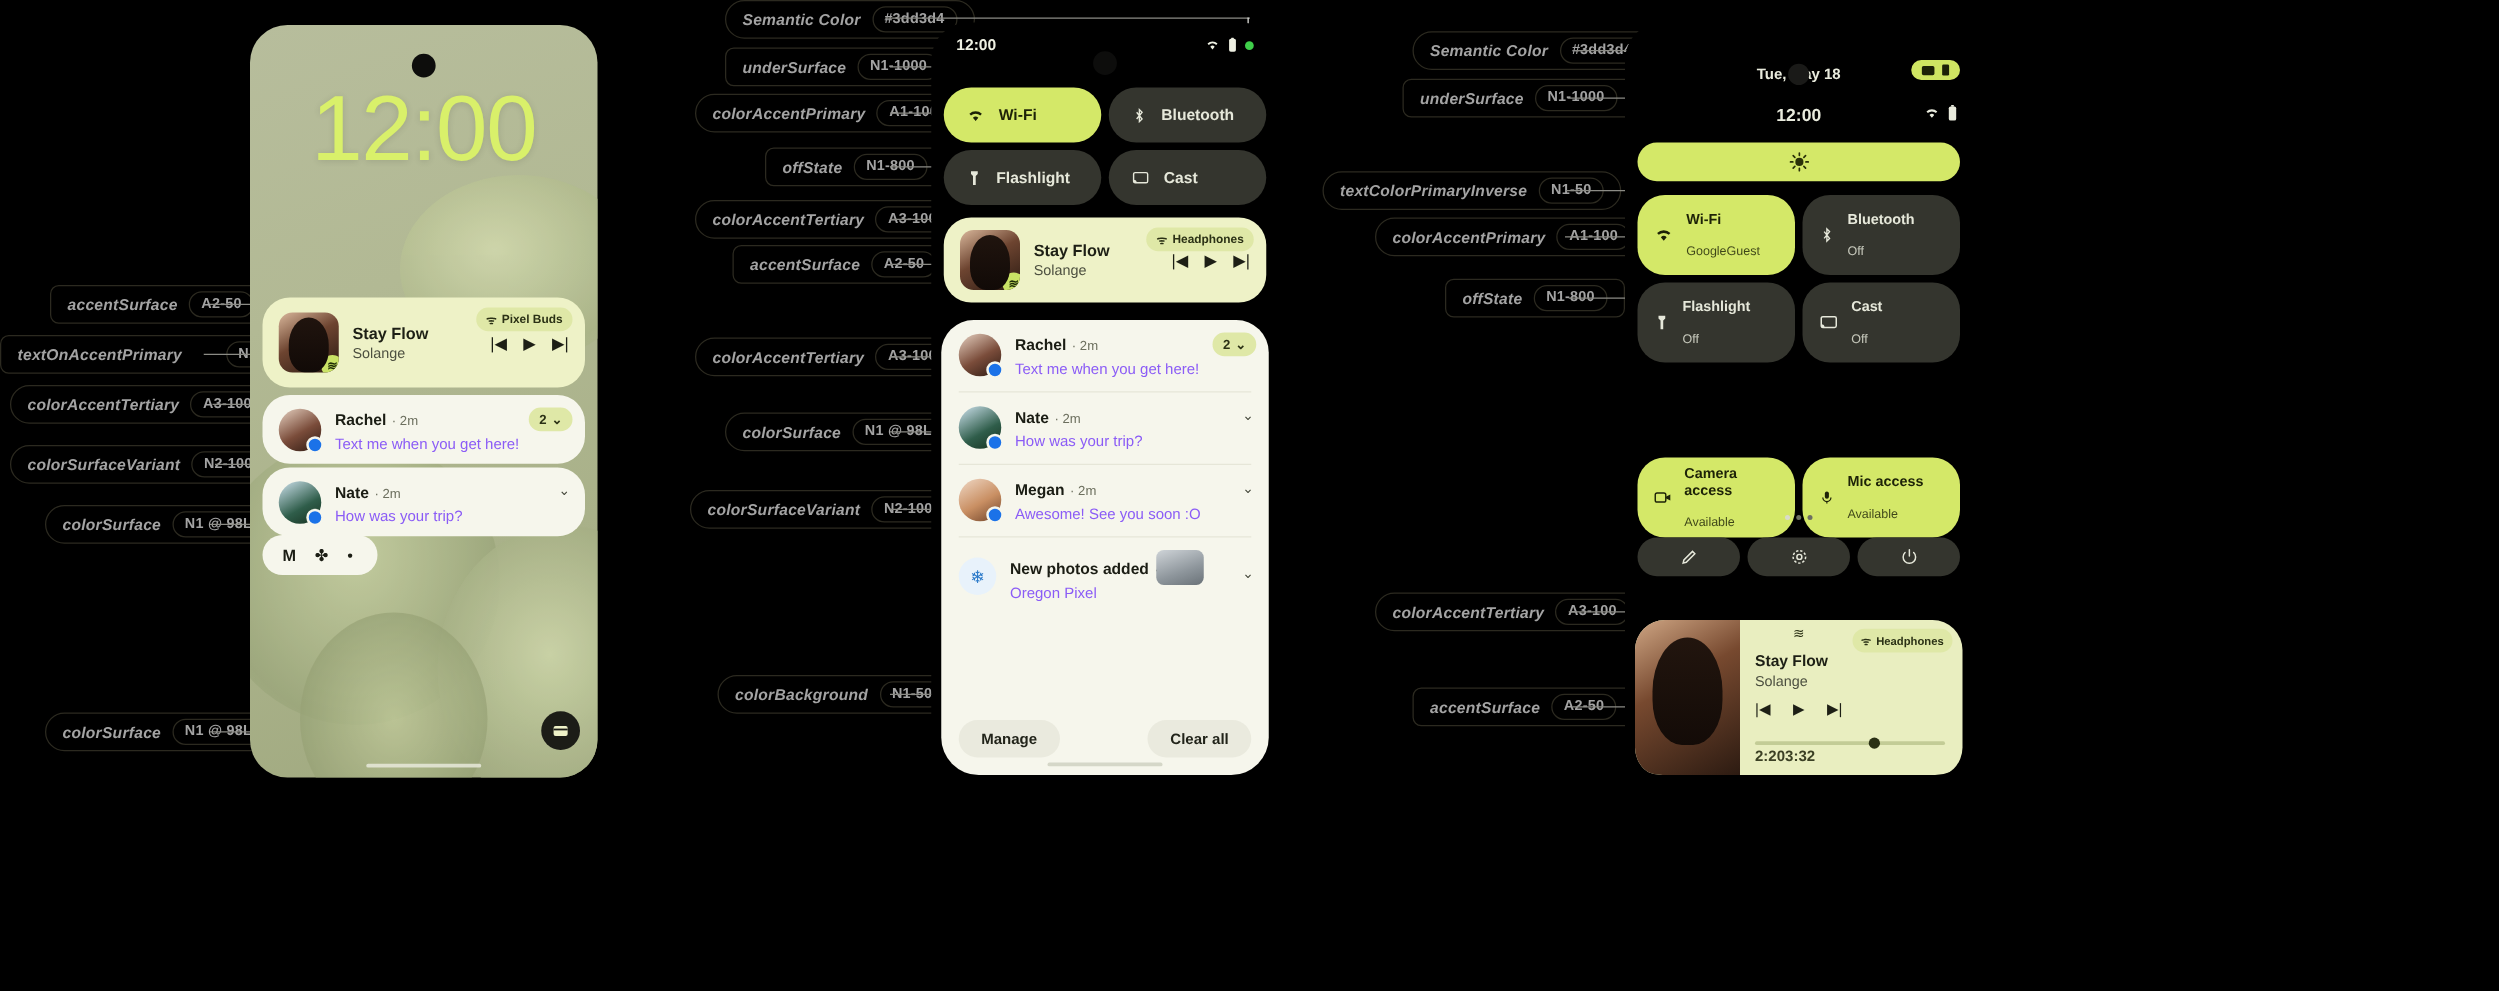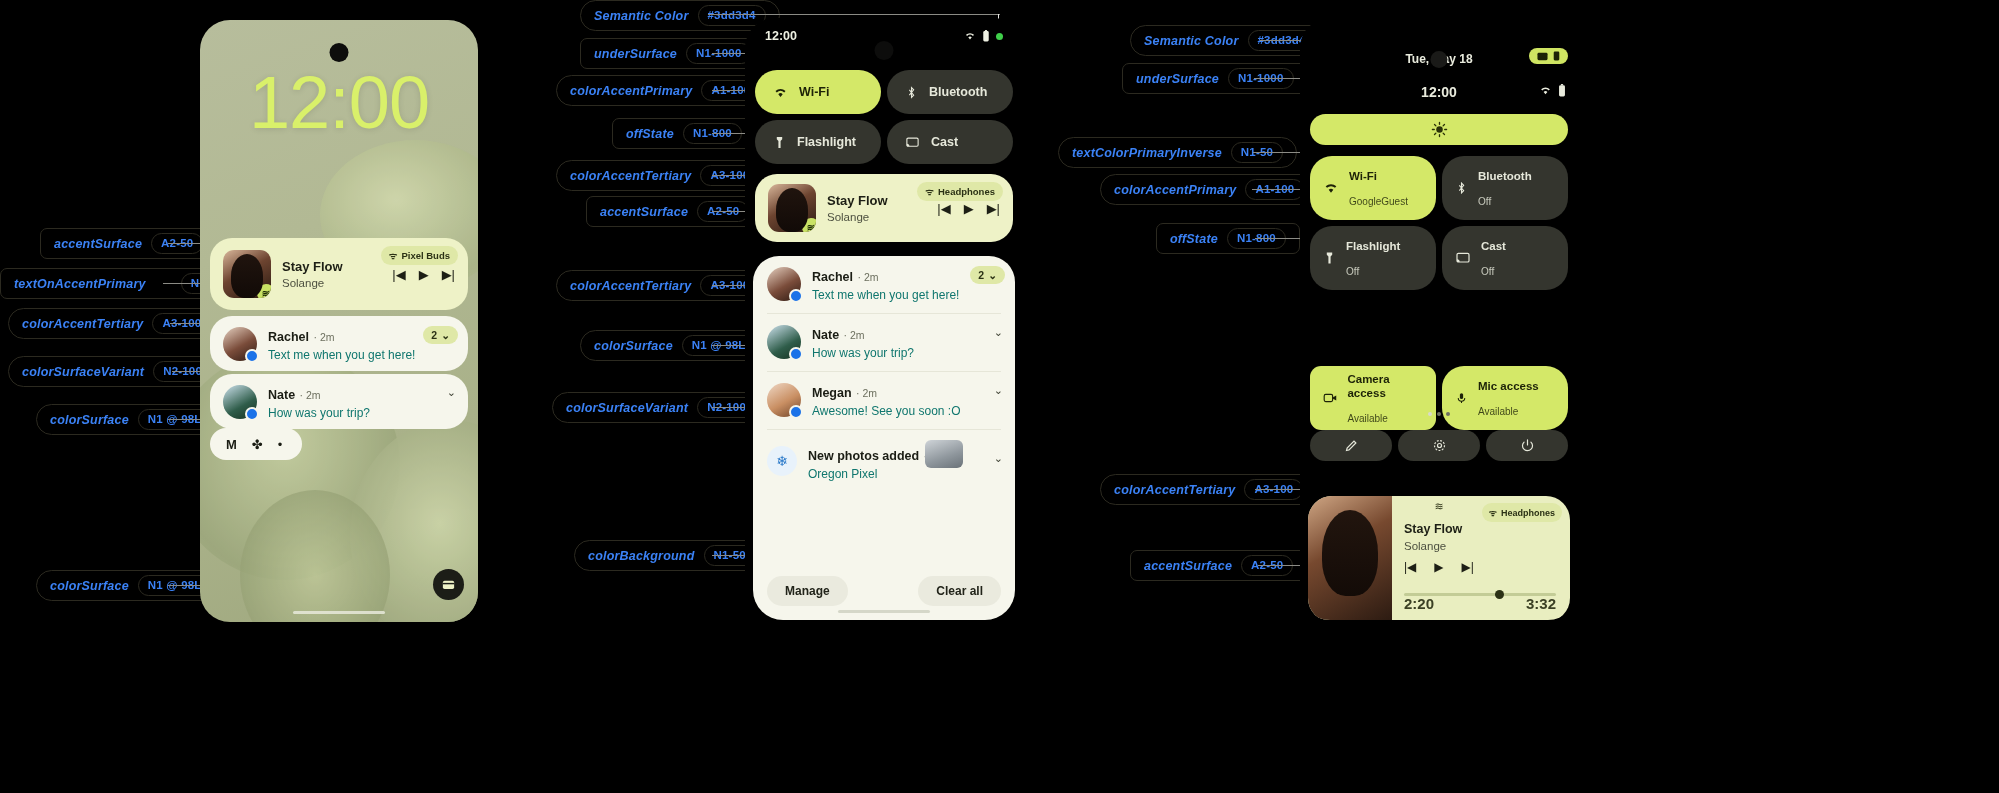--- a/index.html
+++ b/index.html
@@ -9,21 +9,21 @@
     font-family: "Liberation Sans", sans-serif;
     overflow: hidden;
   }
   .stage { position: relative; width: 1999px; height: 793px; background:#000; }
 
   
   .anno {
     position: absolute;
     display: flex; align-items: center; gap: 9px;
     border: 1.6px solid #2c2a20;
-    color: #3b82f6;
+    color: #a3a3a3;
     background: transparent;
     font-size: 12.5px;
     font-weight: 700;
     font-style: italic;
     letter-spacing: .2px;
     white-space: nowrap;
     padding: 7px 13px;
     border-radius: 999px;
     height: 31px;
   }
@@ -99,21 +99,21 @@
   .avatar {
     width:34px; height:34px; border-radius:50%; flex:none; position:relative; overflow:visible;
   }
   .avatar .face { width:100%; height:100%; border-radius:50%; overflow:hidden; display:block; }
   .badge-msg {
     position:absolute; right:-2px; bottom:-2px; width:14px; height:14px; border-radius:50%;
     background:#1b72e8; border:2px solid #f6f6ec;
   }
   .nname { font-size:12.5px; font-weight:700; color:#1b1d14; }
   .ntime { font-size:10.5px; color:#6c6f5e; font-weight:400; }
-  .nbody { font-size:12px; color:#0f766e; margin-top:3px; }
+  .nbody { font-size:12px; color:#8b5cf6; margin-top:3px; }
   .chev {
     position:absolute; right:12px; top:12px; color:#3d4033; font-size:11px;
   }
   .countchip {
     position:absolute; right:10px; top:10px; background:#dfe8a7; color:#2b3115;
     border-radius:999px; font-size:10.5px; font-weight:700; padding:3px 8px;
     display:flex; align-items:center; gap:4px;
   }
   .appstrip {
     position:absolute; background:#f6f6ec; border-radius:22px;
@@ -197,22 +197,22 @@
     background:linear-gradient(150deg,#cfa684 0%,#77492f 40%,#2b1a11 100%); position:relative; }
   .p3-art::after{content:"";position:absolute;left:14px;top:14px;width:56px;height:86px;
     border-radius:50% 50% 42% 42%;background:linear-gradient(180deg,#22150e,#130b07);}
   .hpchip {
     position:absolute; right:8px; top:7px; background:#dfe8a7; color:#2b3115;
     border-radius:999px; font-size:9px; font-weight:700; padding:3px 7px;
     display:flex; align-items:center; gap:4px;
   }
   .seek { position:absolute; left:96px; right:14px; bottom:26px; height:3px; border-radius:3px; background:#c3cc96; }
   .seek .knob { position:absolute; left:60%; top:-3px; width:9px; height:9px; border-radius:50%; background:#2b3115; }
-  .times { position:absolute; left:96px; right:14px; bottom:10px; display:flex; justify-content:space-between;
-           font-size:15px; color:#3b4024; font-weight:600; }
+  .times { position:absolute; left:96px; right:14px; bottom:10px; display:flex; justify-content:flex-start;
+           font-size:12px; color:#3b4024; font-weight:600; }
 
   .svgicon { display:block; }
 </style>
 </head>
 <body>
 
 <div class="stage">
 
   <div class="anno sq" style="left:40px; top:228px;">
     <span>accentSurface</span>
@@ -615,21 +615,21 @@
     <div class="qtile off" style="left:142px; top:208px; width:126px; height:64px;">
       <svg width="16" height="16" viewBox="0 0 24 24">
           <rect x="3" y="5" width="18" height="13" rx="2" fill="none" stroke="#e6e8da" stroke-width="1.8"></rect>
           <path d="M3 18h4a4 4 0 0 0-4-4z" fill="#e6e8da"></path>
         </svg>
       <div>
           <div class="qt-lab">Cast</div>
            <div class="qt-sub">Off</div>
         </div>
     </div>
-    <div class="qtile on" style="left:10px;  top:348px; width:126px; height:64px;border-radius:11px;">
+    <div class="qtile on" style="left:10px;  top:348px; width:126px; height:64px;">
       <svg width="16" height="16" viewBox="0 0 24 24">
           <rect x="2" y="6" width="14" height="12" rx="2.5" fill="none" stroke="#1d2207" stroke-width="1.9"></rect>
           <path d="M16 11l6-3v8l-6-3z" fill="#1d2207"></path>
         </svg>
       <div>
           <div class="qt-lab">Camera access</div>
            <div class="qt-sub">Available</div>
         </div>
     </div>
     <div class="qtile on" style="left:142px; top:348px; width:126px; height:64px;">

